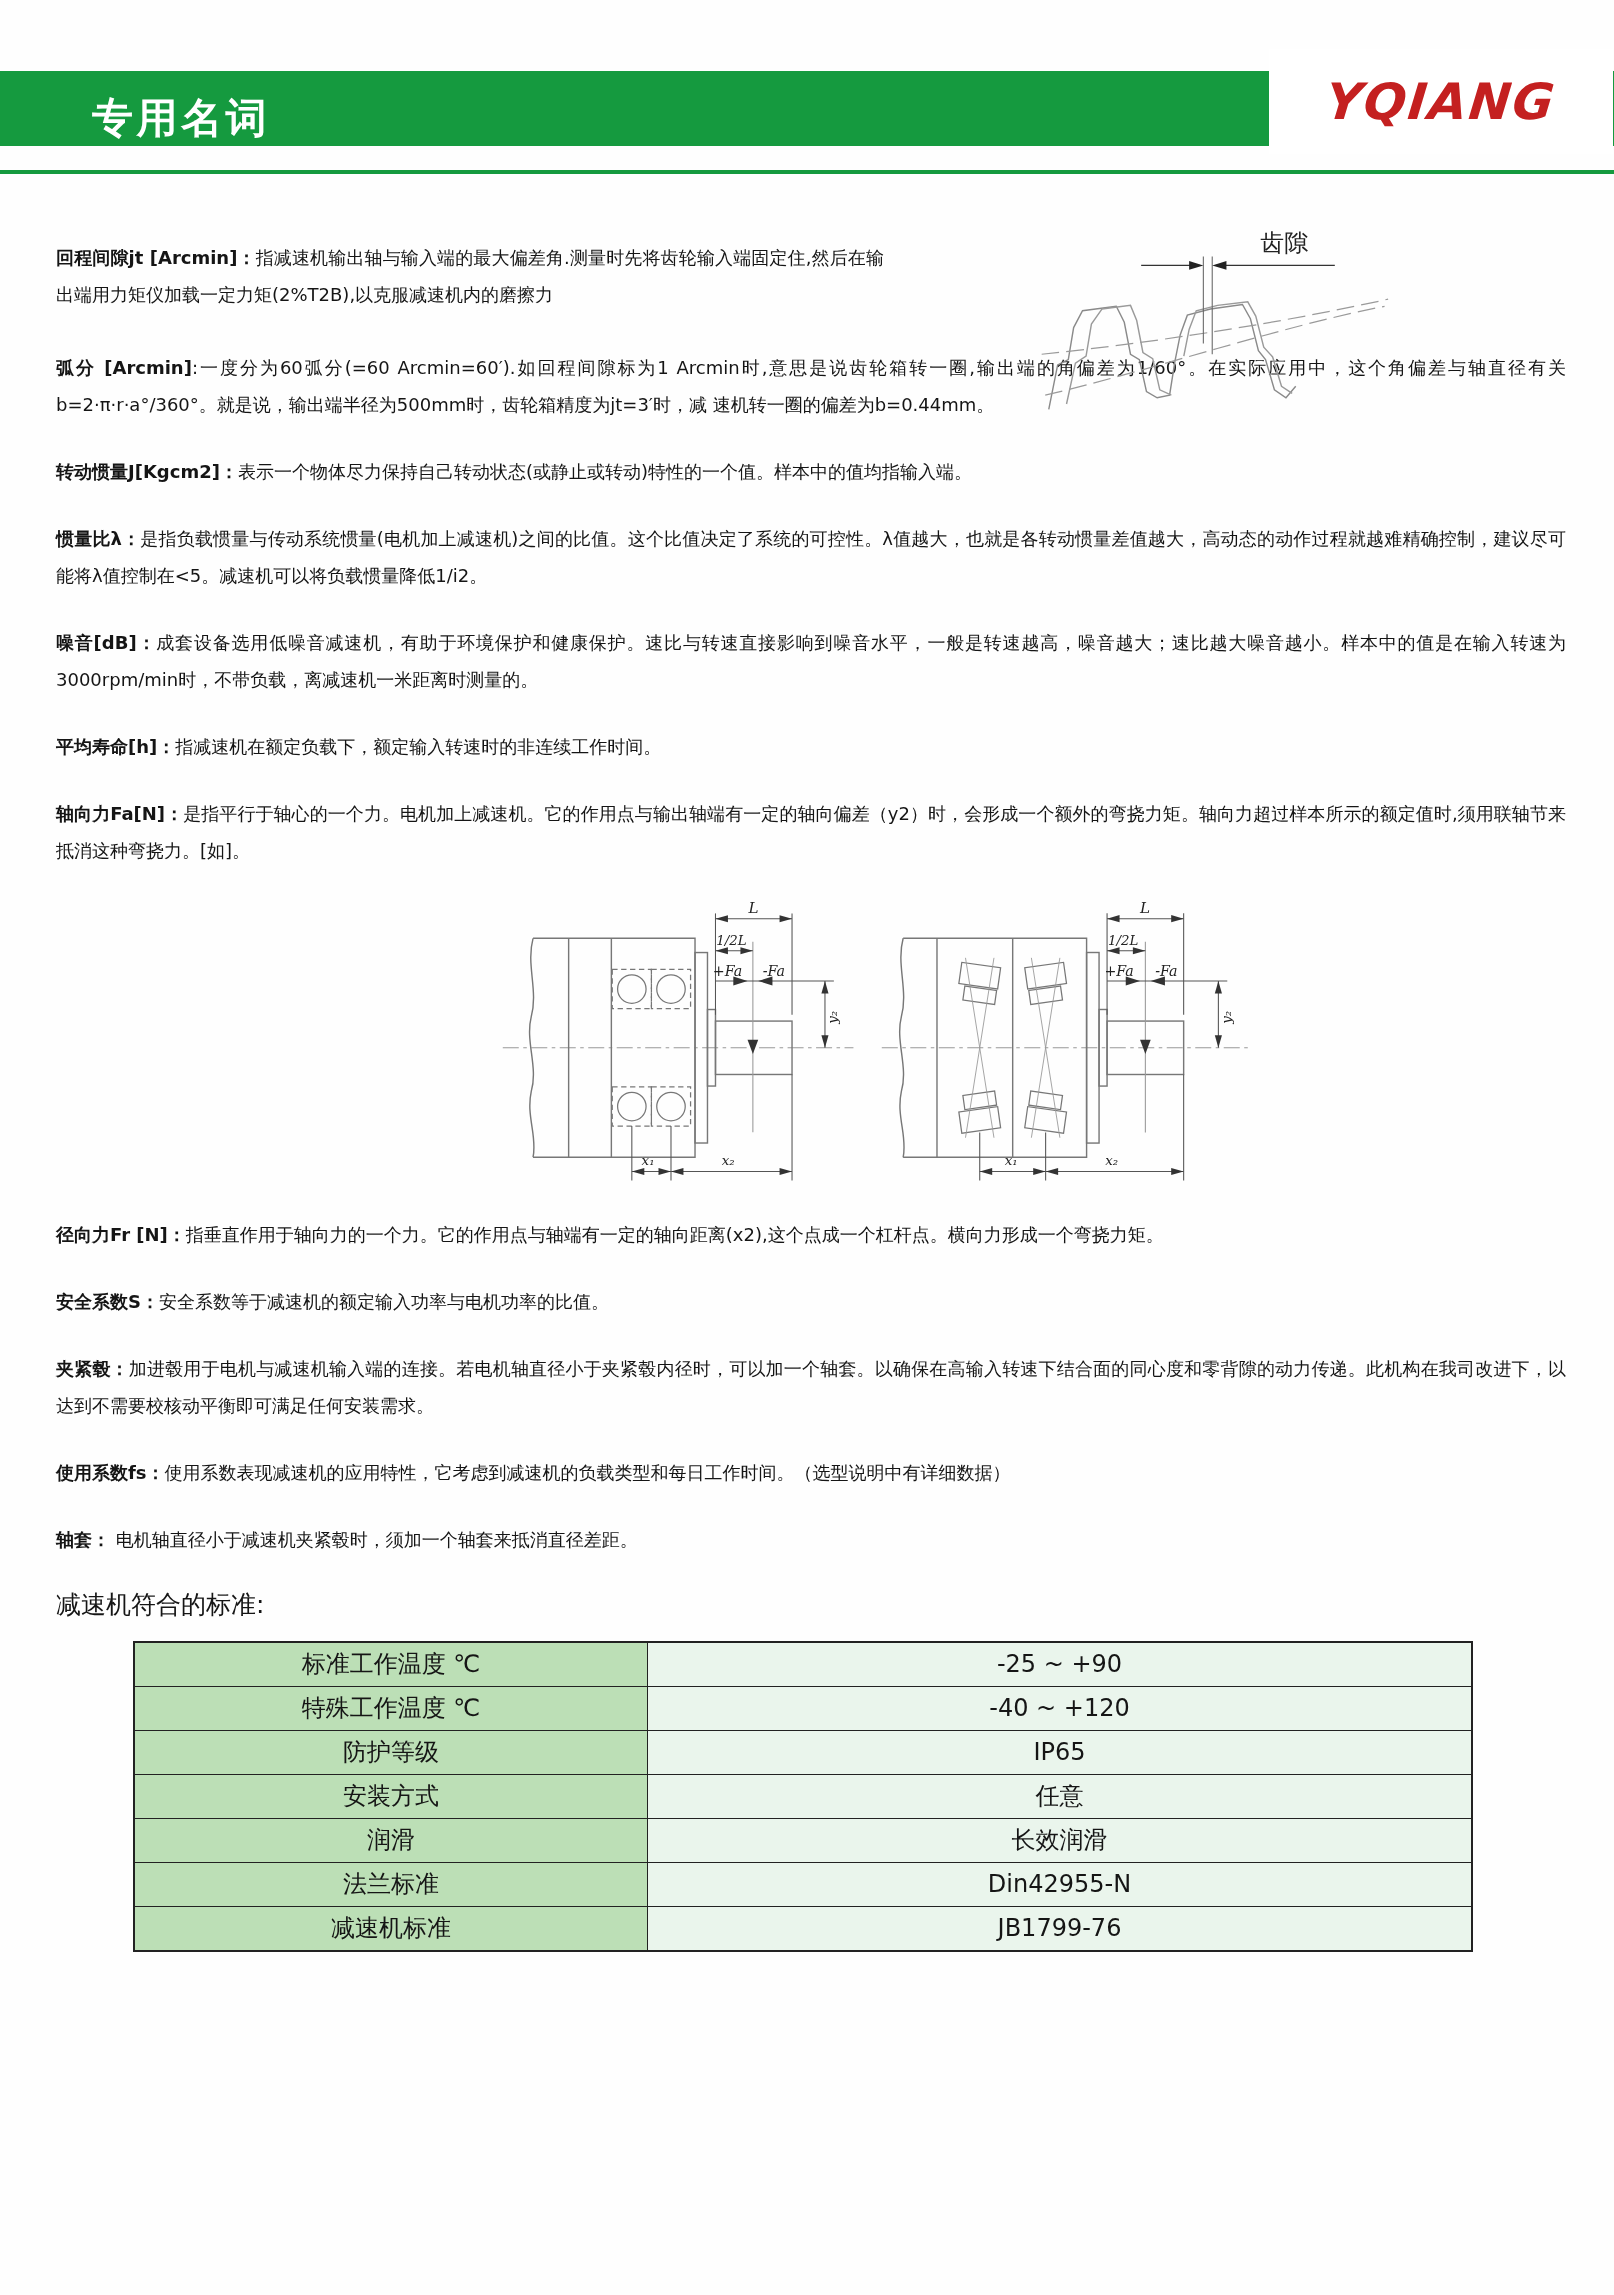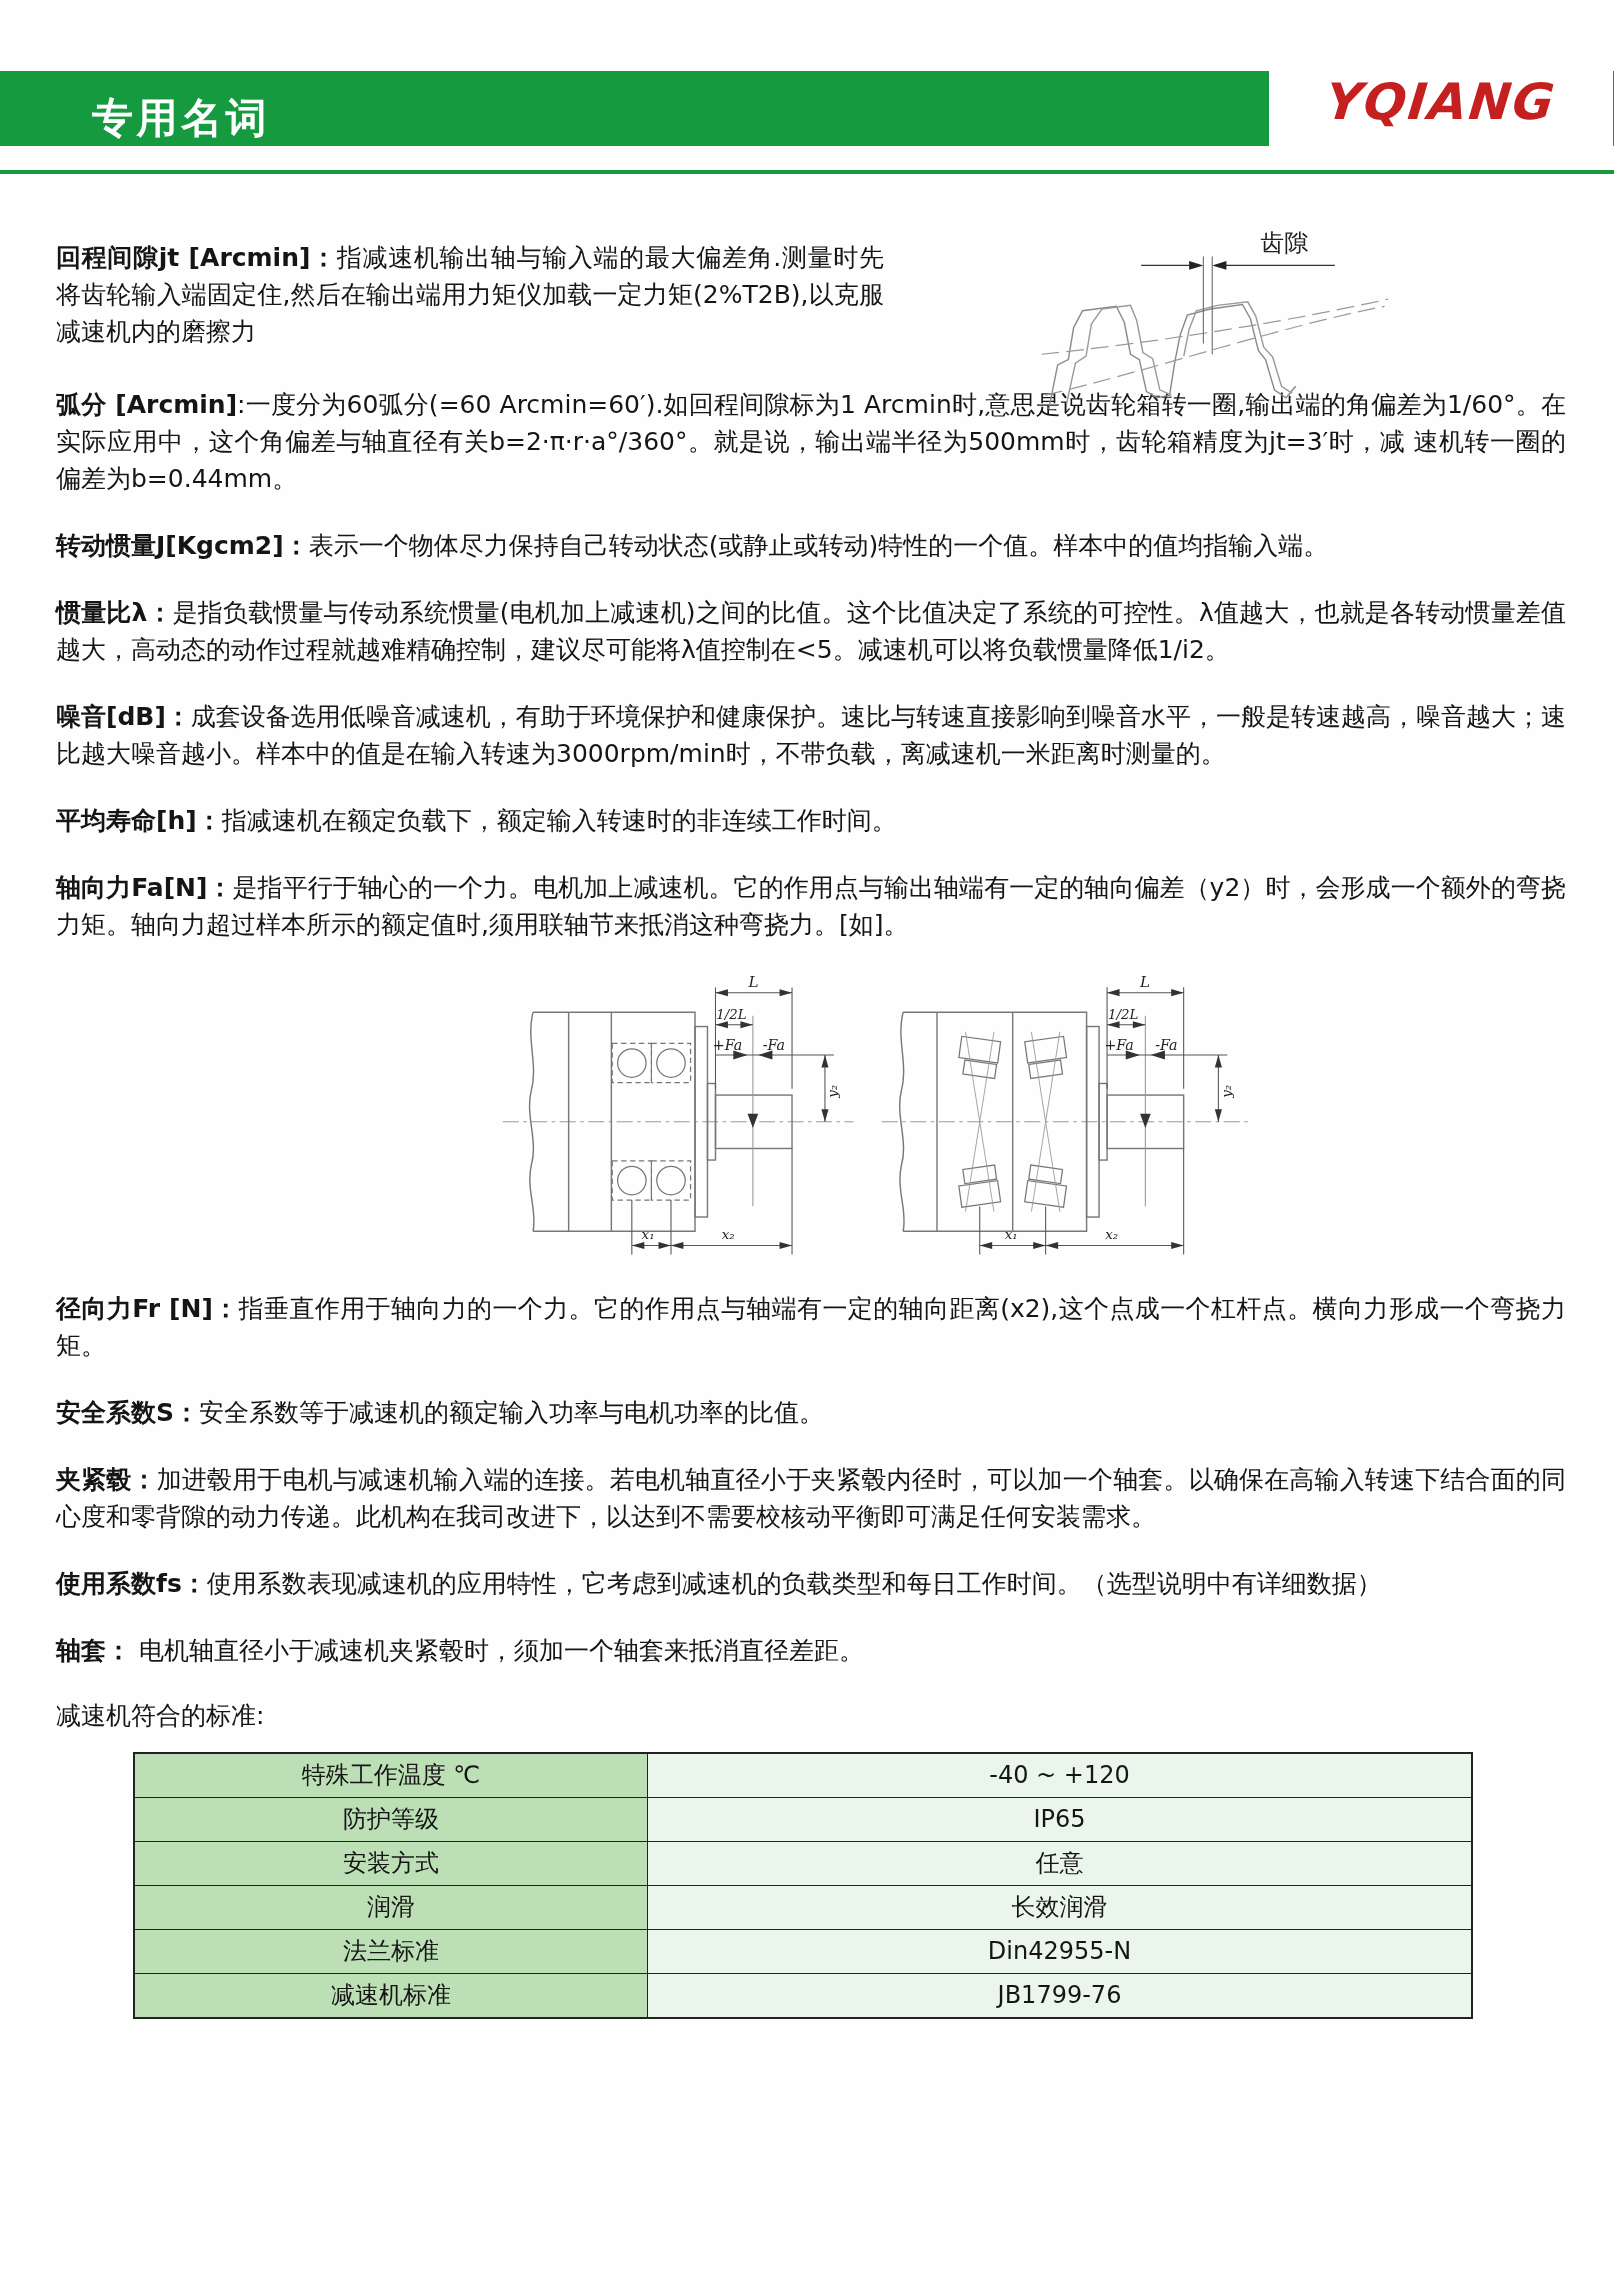--- a/index.html
+++ b/index.html
@@ -17,21 +17,21 @@
     position:absolute; top:49px; right:1.8px; width:344px; height:105px;
     background:#ffffff; display:flex; align-items:center; justify-content:center;
   }
   .logo-text {
     color:var(--logo_red,#c42020); font-size:50px; font-weight:bold; font-style:italic;
     letter-spacing:1.8px; transform:skewX(-6deg);
   }
   .header-rule { position:absolute; top:170px; left:0; width:100%; height:3.6px; background:var(--green,#159a3f); }
   
   .content { position:absolute; left:56px; top:239px; width:1510px; }
-  p.term { margin:0 0 30px 0; font-size:25px; line-height:37px; text-align:justify; }
+  p.term { margin:0 0 30px 0; font-size:18px; line-height:37px; text-align:justify; }
   p.term b { font-weight:bold; }
   .terms-a { position:relative; }
   .terms-a p:first-of-type { width:828px; margin-bottom:36px; }
   .gear { position:absolute; top:-18px; right:174px; }
   .diagrams { display:flex; gap:23px; margin:3.6px 0 23px 445px; }
   .intro { font-size:25px; margin:9px 0 19.6px 0; }
   
   table.std { border-collapse:collapse; margin-left:77px; width:1340px; border:2.7px solid var(--border_dark,#222); }
   table.std td {
     border:1.8px solid var(--border_dark,#222); height:43px; font-size:24px;
@@ -235,20 +235,24 @@
         <p class="term"><b>使用系数fs：</b><span>使用系数表现减速机的应用特性，它考虑到减速机的负载类型和每日工作时间。（选型说明中有详细数据）</span></p>
 
         <p class="term"><b>轴套：</b><span> 电机轴直径小于减速机夹紧毂时，须加一个轴套来抵消直径差距。</span></p>
       </div>
 
     <p class="intro">减速机符合的标准:</p>
 
     <table class="std">
       <tbody>
 
+          <tr>
+            <td class="lbl">标准工作温度  ℃</td>
+            <td class="val">-25 ~ +90</td>
+          </tr>
 
           <tr>
             <td class="lbl">特殊工作温度  ℃</td>
             <td class="val">-40 ~ +120</td>
           </tr>
 
           <tr>
             <td class="lbl">防护等级</td>
             <td class="val">IP65</td>
           </tr>

